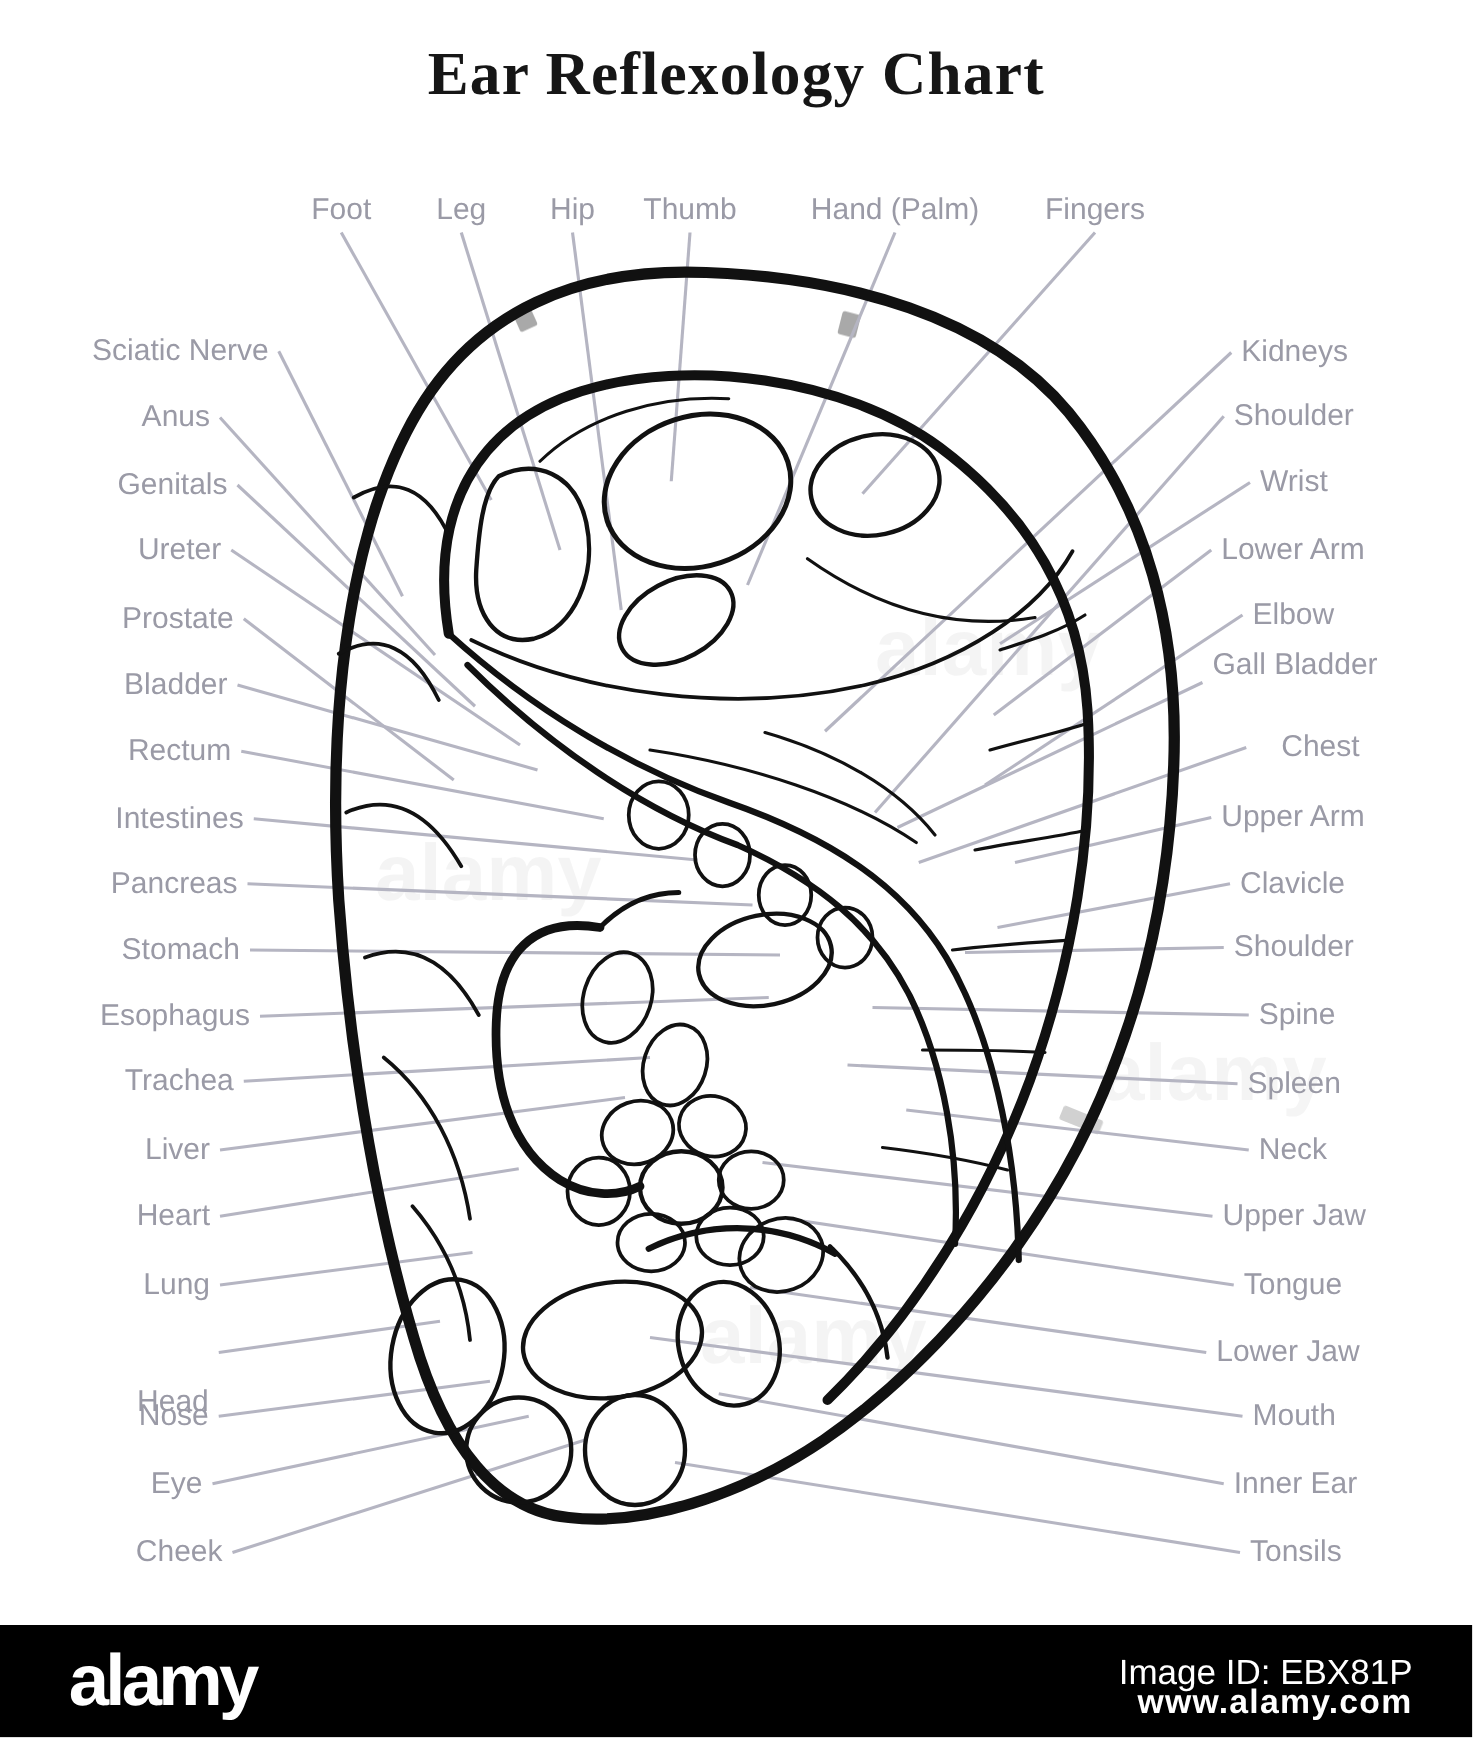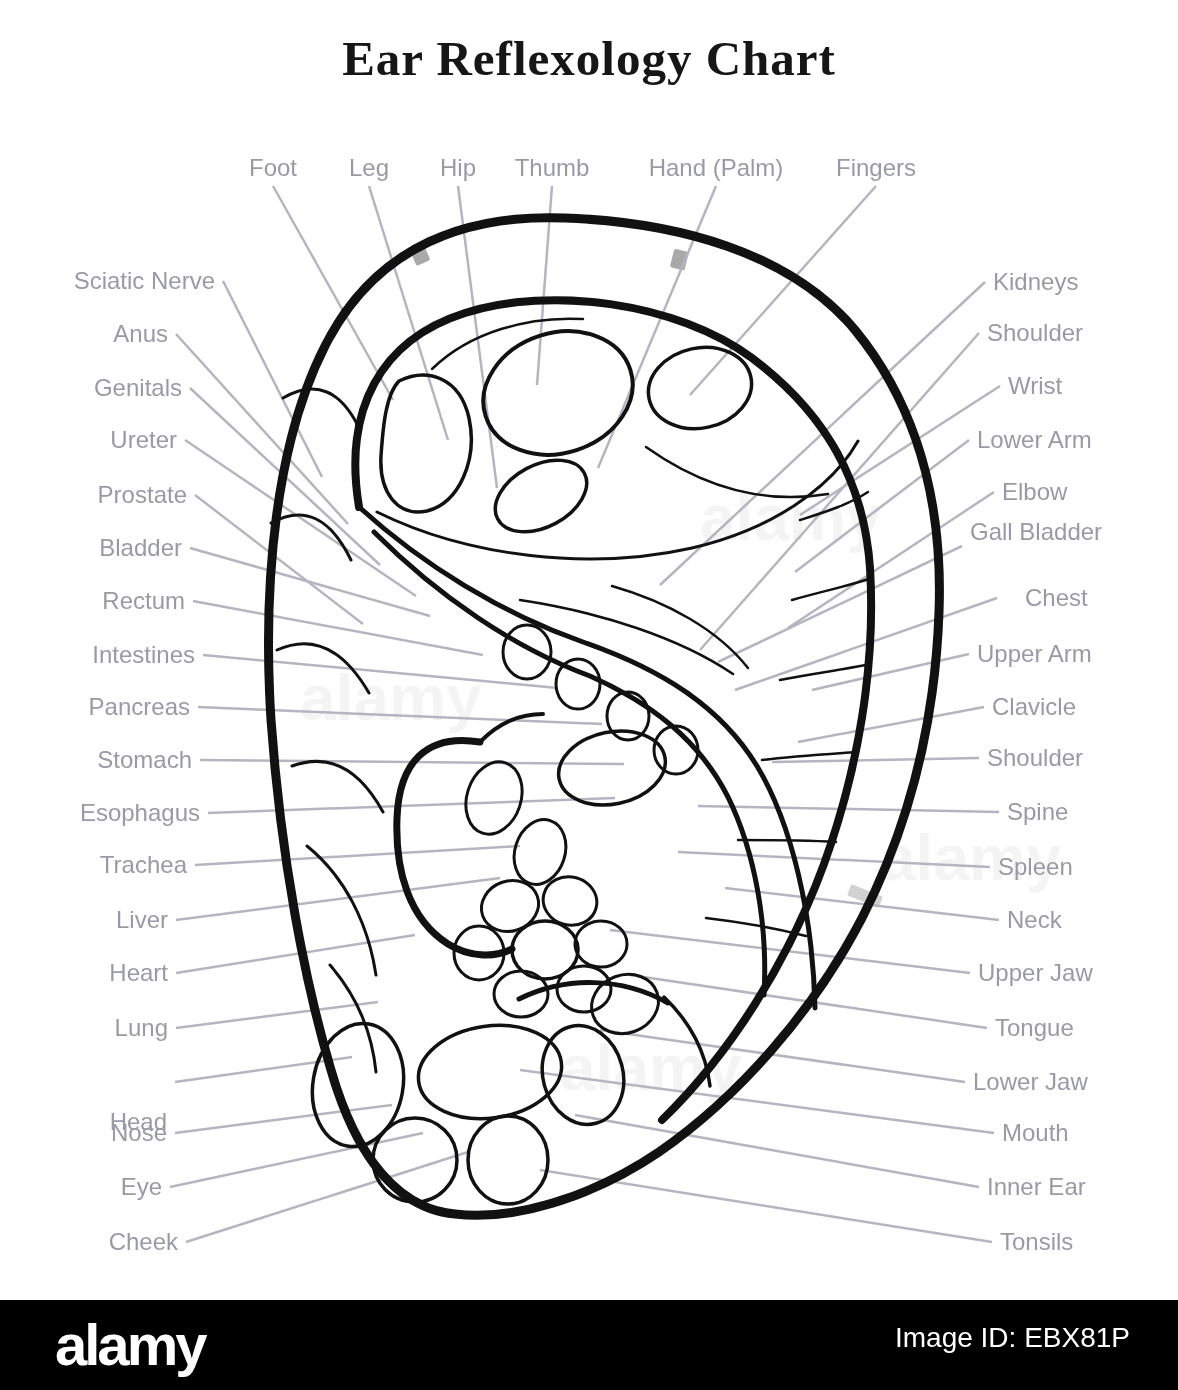--- a/index.html
+++ b/index.html
@@ -267,15 +267,16 @@
       <div class="diagram-label right" style="top: 1013px; left: 995px;">Tongue</div>
       <div class="diagram-label right" style="top: 1067px; left: 973px;">Lower Jaw</div>
       <div class="diagram-label right" style="top: 1118px; left: 1002px;">Mouth</div>
       <div class="diagram-label right" style="top: 1172px; left: 987px;">Inner Ear</div>
       <div class="diagram-label right" style="top: 1227px; left: 1000px;">Tonsils</div>
     </div>
 
   <div class="footer">
     <div class="footer-brand">alamy</div>
     <div class="footer-id">Image ID: EBX81P</div>
+    <div class="footer-url">www.alamy.com</div>
   </div>
 
 </div>
 
 </body></html>

